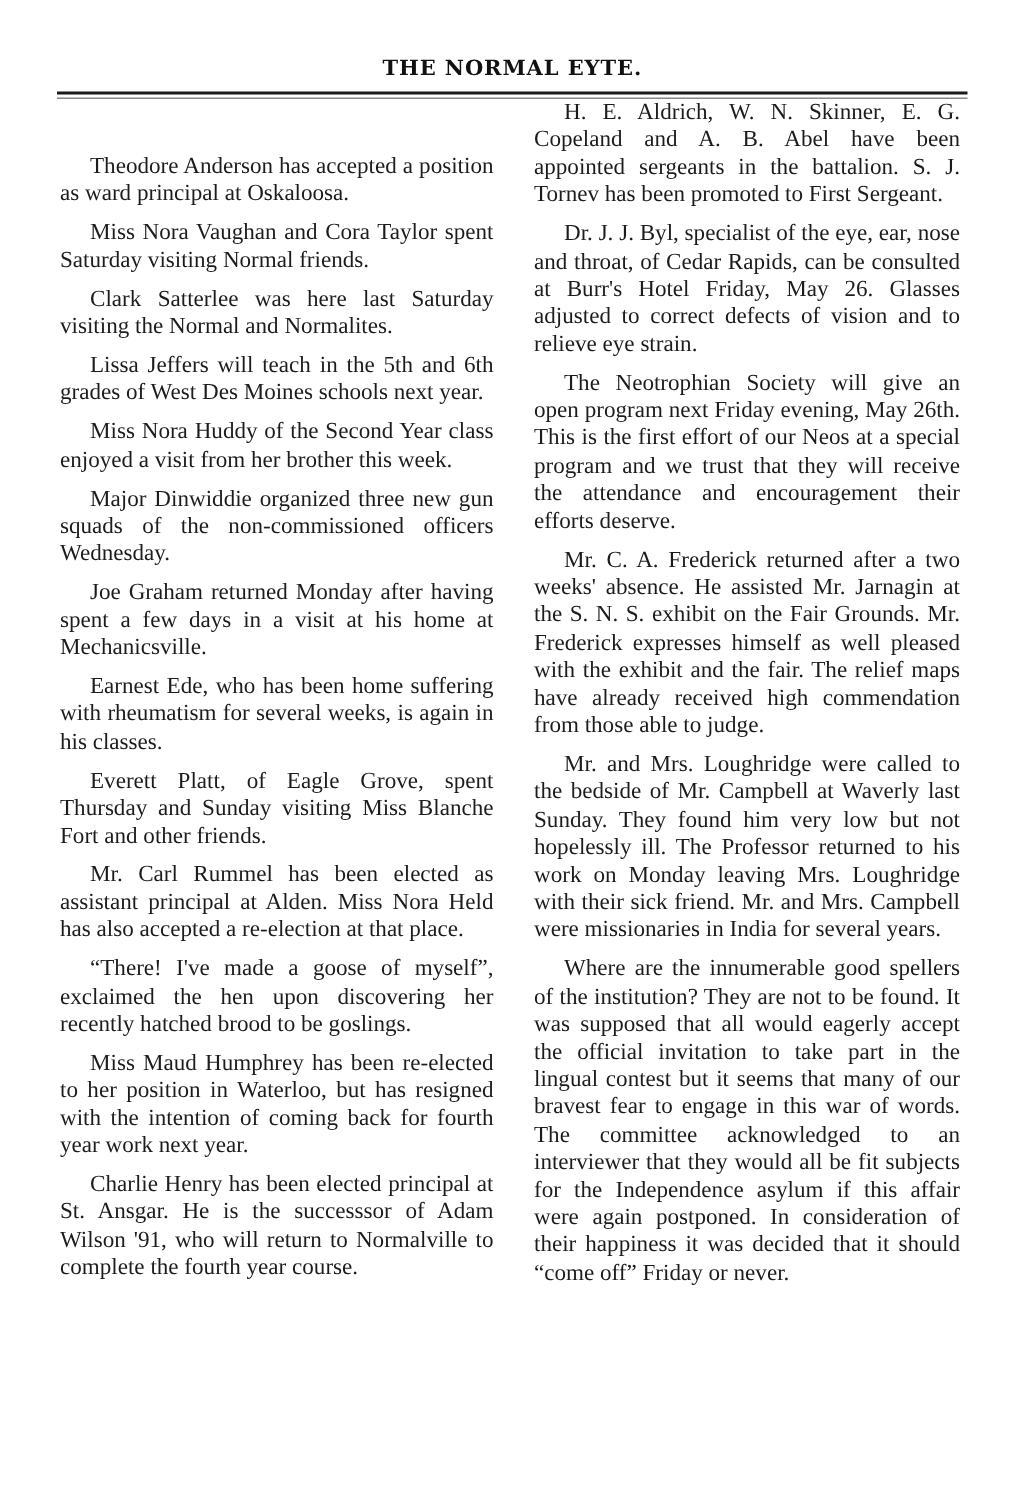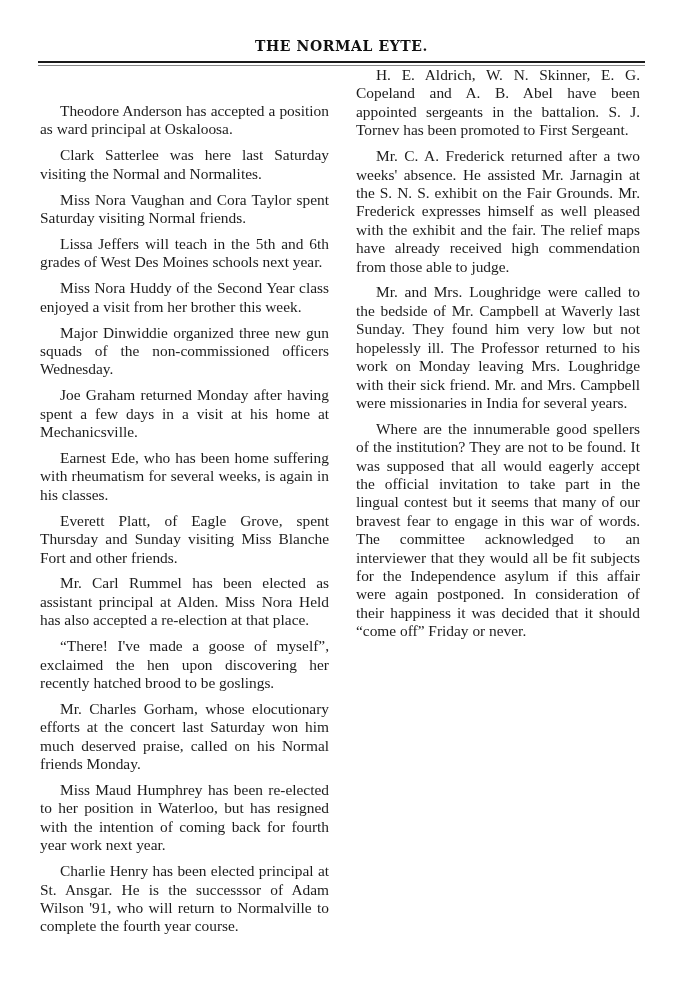--- a/index.html
+++ b/index.html
@@ -36,35 +36,36 @@
 <div class="page">
 
   <div class="masthead">
     <div class="masthead-title">THE NORMAL EYTE.</div>
     <div class="masthead-rule"></div>
     <div class="masthead-rule-thin"></div>
   </div>
 
   <div class="col col-left">
     <p class="para">Theodore Anderson has accepted a position as ward principal at Oskaloosa.</p>
+    <p class="para">Miss Nora Vaughan and Cora Taylor spent Saturday visiting Normal friends.</p>
     <p class="para">Clark Satterlee was here last Saturday visiting the Normal and Normalites.</p>
-    <p class="para">Miss Nora Vaughan and Cora Taylor spent Saturday visiting Normal friends.</p>
     <p class="para">Lissa Jeffers will teach in the 5th and 6th grades of West Des Moines schools next year.</p>
     <p class="para">Miss Nora Huddy of the Second Year class enjoyed a visit from her brother this week.</p>
     <p class="para">Major Dinwiddie organized three new gun squads of the non-commissioned officers Wednesday.</p>
     <p class="para">Joe Graham returned Monday after having spent a few days in a visit at his home at Mechanicsville.</p>
     <p class="para">Earnest Ede, who has been home suffering with rheumatism for several weeks, is again in his classes.</p>
     <p class="para">Everett Platt, of Eagle Grove, spent Thursday and Sunday visiting Miss Blanche Fort and other friends.</p>
     <p class="para">Mr. Carl Rummel has been elected as assistant principal at Alden. Miss Nora Held has also accepted a re-election at that place.</p>
     <p class="para">“There! I've made a goose of myself”, exclaimed the hen upon discovering her recently hatched brood to be goslings.</p>
-    <p class="para">Mr. Charles Gorham, whose elocutionary efforts at the concert last Saturday won him much deserved praise, called on his Normal friends Monday.</p>
     <p class="para">Miss Maud Humphrey has been re-elected to her position in Waterloo, but has resigned with the intention of coming back for fourth year work next year.</p>
     <p class="para">Charlie Henry has been elected principal at St. Ansgar. He is the successsor of Adam Wilson '91, who will return to Normalville to complete the fourth year course.</p>
   </div>
 
   <div class="col col-right">
     <p class="para">H. E. Aldrich, W. N. Skinner, E. G. Copeland and A. B. Abel have been appointed sergeants in the battalion. S. J. Tornev has been promoted to First Sergeant.</p>
+    <p class="para">Dr. J. J. Byl, specialist of the eye, ear, nose and throat, of Cedar Rapids, can be consulted at Burr's Hotel Friday, May 26. Glasses adjusted to correct defects of vision and to relieve eye strain.</p>
+    <p class="para">The Neotrophian Society will give an open program next Friday evening, May 26th. This is the first effort of our Neos at a special program and we trust that they will receive the attendance and encouragement their efforts deserve.</p>
     <p class="para">Mr. C. A. Frederick returned after a two weeks' absence. He assisted Mr. Jarnagin at the S. N. S. exhibit on the Fair Grounds. Mr. Frederick expresses himself as well pleased with the exhibit and the fair. The relief maps have already received high commendation from those able to judge.</p>
     <p class="para">Mr. and Mrs. Loughridge were called to the bedside of Mr. Campbell at Waverly last Sunday. They found him very low but not hopelessly ill. The Professor returned to his work on Monday leaving Mrs. Loughridge with their sick friend. Mr. and Mrs. Campbell were missionaries in India for several years.</p>
     <p class="para">Where are the innumerable good spellers of the institution? They are not to be found. It was supposed that all would eagerly accept the official invitation to take part in the lingual contest but it seems that many of our bravest fear to engage in this war of words. The committee acknowledged to an interviewer that they would all be fit subjects for the Independence asylum if this affair were again postponed. In consideration of their happiness it was decided that it should “come off” Friday or never.</p>
   </div>
 
 </div>
 
 </body></html>

